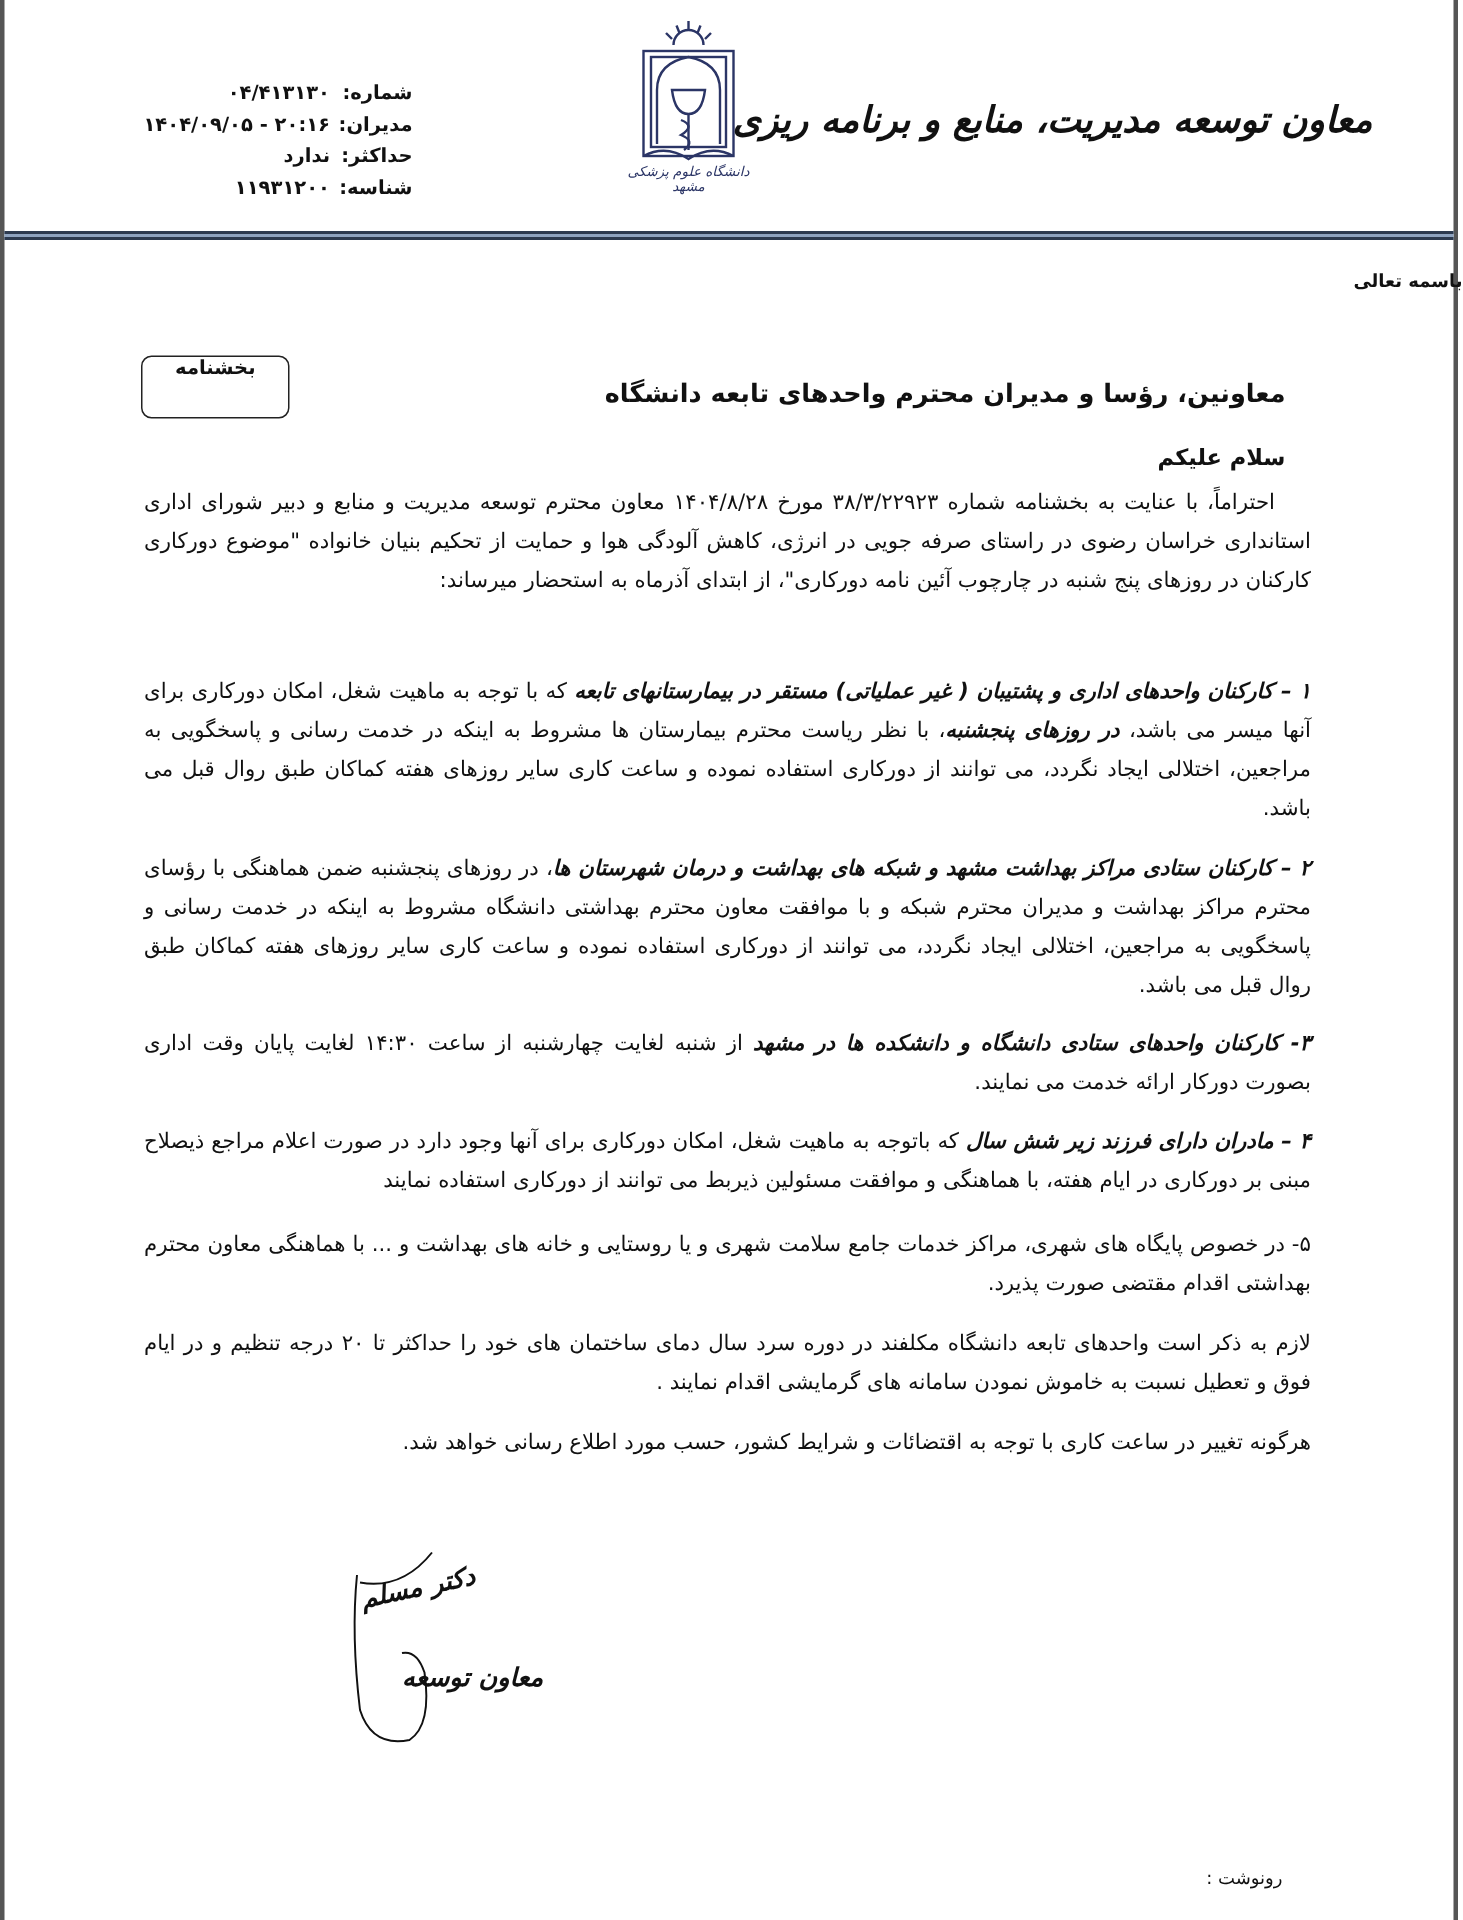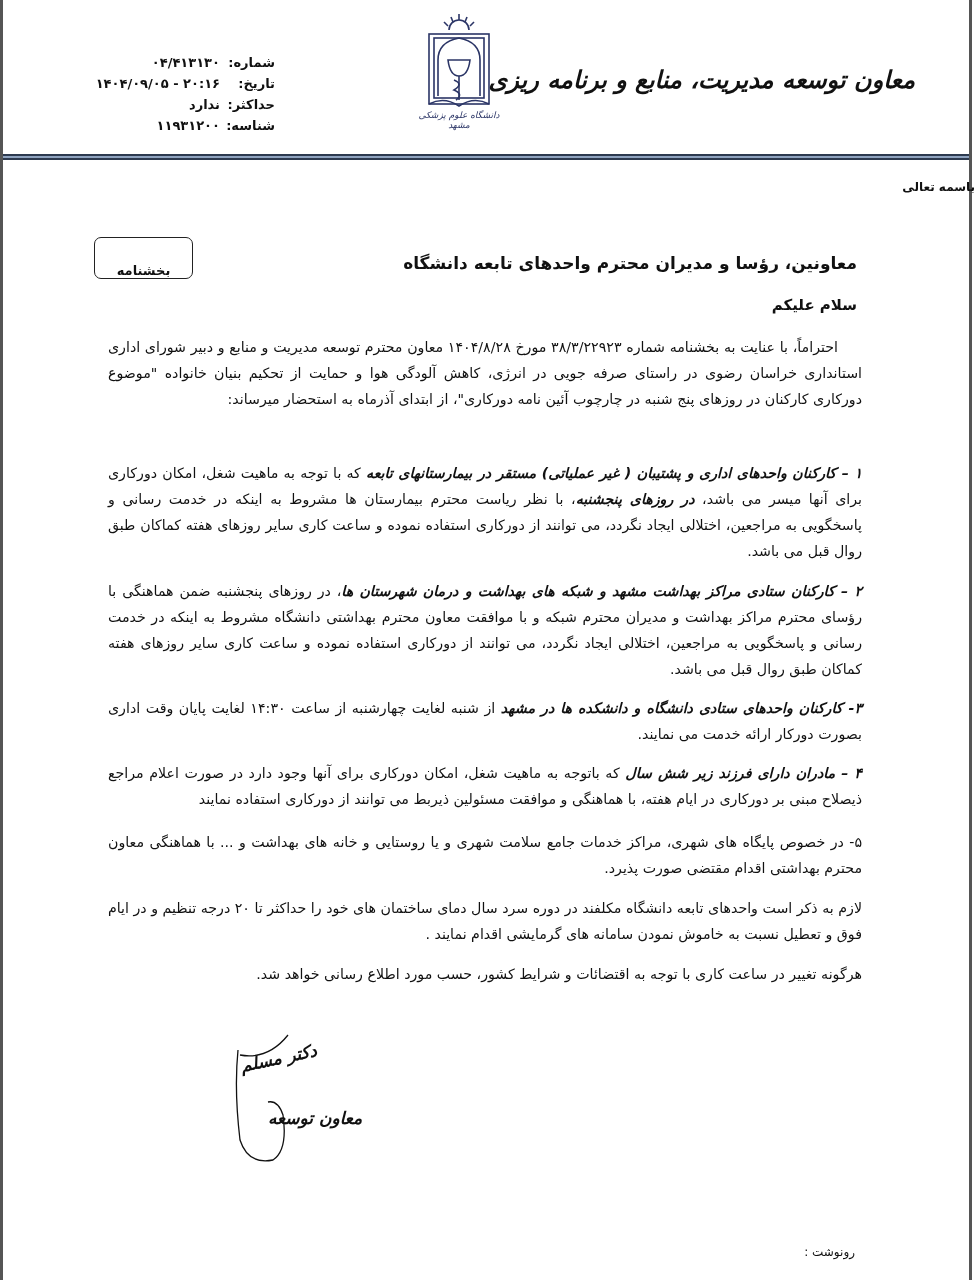--- a/index.html
+++ b/index.html
@@ -14,43 +14,43 @@
   .meta-label { width: 55px; }
   .meta-value { flex: 1; text-align: right; direction: ltr; letter-spacing: 1px; }
   .meta-value.rtl { direction: rtl; }
   .logo { position: absolute; left: 424px; top: 10px; width: 70px; height: 125px; }
   .dept-title { position: absolute; right: 60px; top: 65px; direction: rtl;
                 font-family: "DejaVu Serif", serif; font-style: italic; font-weight: bold; font-size: 24px; }
   .invocation { position: absolute; left: 0; width: 975px; top: 180px; text-align: right; direction: rtl;
                 font-size: 12px; font-weight: bold; }
   .addressee { position: absolute; right: 118px; top: 233px; direction: rtl; font-size: 17px; font-weight: bold; margin-top: 20px; }
   .type-box { position: absolute; left: 94px; top: 237px; width: 97px; height: 40px; border: 1.5px solid #222;
-              border-radius: 7px; display: flex; align-items: flex-end; justify-content: center;
+              border-radius: 7px; display: flex; align-items: flex-start; justify-content: center;
               font-size: 13px; font-weight: bold; direction: rtl; }
   .body { position: absolute; left: 96px; width: 778px; direction: rtl; text-align: justify;
           font-family: "DejaVu Sans", sans-serif; font-size: 14.2px; line-height: 26px; }
   .greeting { position: absolute; right: 118px; top: 296px; direction: rtl; font-size: 15px; font-weight: bold; text-align: right; }
-  .para { margin: 12px; text-indent: 0; }
+  .para { margin: 0; text-indent: 0; }
   .para b { font-style: italic; }
   .signature { position: absolute; left: 228px; top: 1030px; width: 90px; height: 140px; }
   .cc { position: absolute; right: 120px; top: 1245px; direction: rtl; font-size: 12px; font-weight: normal; }
 </style>
 </head>
 <body>
 
 <div class="left-edge"></div>
 <div class="right-edge"></div>
 
 <div class="meta">
   <div class="meta-row">
     <span class="meta-label">شماره:</span>
     <span class="meta-value">۰۴/۴۱۳۱۳۰</span>
   </div>
   <div class="meta-row">
-    <span class="meta-label">تاریخ:</span>
+    <span class="meta-label">مدیران:</span>
     <span class="meta-value">۱۴۰۴/۰۹/۰۵ - ۲۰:۱۶</span>
   </div>
   <div class="meta-row">
     <span class="meta-label">حداکثر:</span>
     <span class="meta-value rtl">ندارد</span>
   </div>
   <div class="meta-row">
     <span class="meta-label">شناسه:</span>
     <span class="meta-value">۱۱۹۳۱۲۰۰</span>
   </div>

